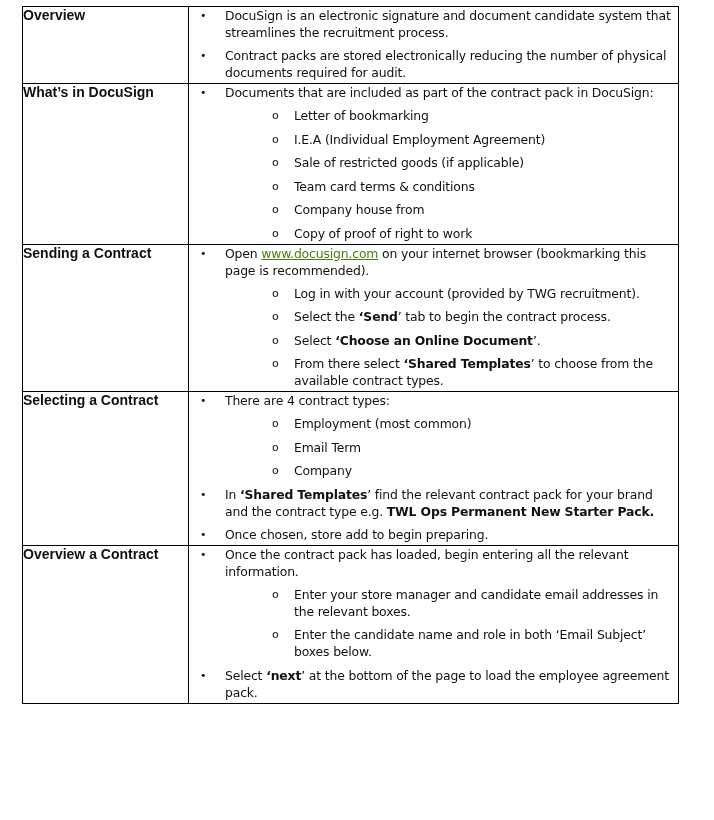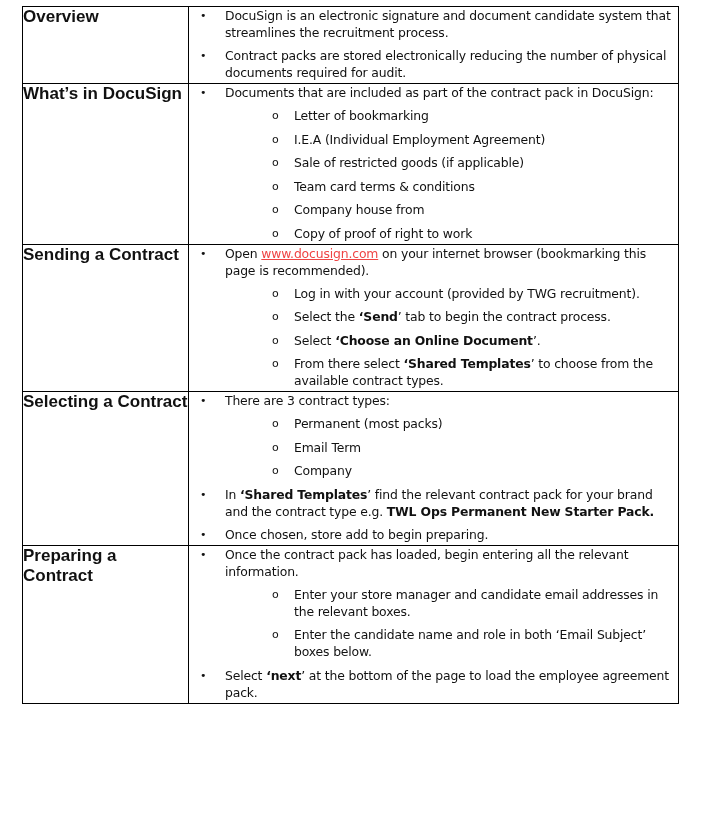--- a/index.html
+++ b/index.html
@@ -10,32 +10,32 @@
   .doc-table {
     position: absolute; left: 22px; top: 6px;
     width: 657px; border-collapse: collapse; table-layout: fixed;
   }
   .doc-table td {
     border: 1.5px solid #000000; vertical-align: top; padding: 0;
   }
   .col-head { width: 166px; }
   .row-heading {
     font-family: "Liberation Sans", sans-serif; font-weight: bold;
-    font-size: 17px; padding: 6px 0 0 8px; letter-spacing: 0;
+    font-size: 14px; padding: 6px 0 0 8px; letter-spacing: 0;
   }
   .row-body { padding: 5px 10px 5px 0; }
   .item { position: relative; font-size: 12.4px; line-height: 17px; letter-spacing: -0.15px; }
   .item.lvl1 { padding-left: 36px; margin-bottom: 6px; }
   .item.lvl2 { padding-left: 105px; margin-bottom: 6.5px; }
   .item:last-child { margin-bottom: 2px; }
   .marker { position: absolute; top: 0; }
   .lvl1 > .marker { left: 11px; font-size: 11px; }
   .lvl2 > .marker { left: 83px; font-size: 11px; }
   .seg-bold { font-weight: bold; }
-  .seg-link { color: #ef4444; text-decoration: underline; cursor: pointer; }
+  .seg-link { color: #4d7c0f; text-decoration: underline; cursor: pointer; }
 </style>
 </head>
 <body>
 
 <table class="doc-table">
   <colgroup>
       <col class="col-head">
       <col>
     </colgroup>
   <tbody id="table-body">
@@ -64,30 +64,30 @@
           <div class="item lvl1"><span class="marker">•</span><span>Open </span><a class="seg-link">www.docusign.com</a><span> on your internet browser (bookmarking this page is recommended).</span></div>
           <div class="item lvl2"><span class="marker">o</span><span>Log in with your account (provided by TWG recruitment).</span></div>
           <div class="item lvl2"><span class="marker">o</span><span>Select the </span><span class="seg-bold">‘Send</span><span>’ tab to begin the contract process.</span></div>
           <div class="item lvl2"><span class="marker">o</span><span>Select </span><span class="seg-bold">‘Choose an Online Document</span><span>’.</span></div>
           <div class="item lvl2"><span class="marker">o</span><span>From there select </span><span class="seg-bold">‘Shared Templates</span><span>’ to choose from the available contract types.</span></div>
         </td>
       </tr>
       <tr>
         <td class="row-heading">Selecting a Contract</td>
         <td class="row-body">
-          <div class="item lvl1"><span class="marker">•</span><span>There are 3 contract types:</span></div>
-          <div class="item lvl2"><span class="marker">o</span><span>Permanent (most packs)</span></div>
+          <div class="item lvl1"><span class="marker">•</span><span>There are 4 contract types:</span></div>
+          <div class="item lvl2"><span class="marker">o</span><span>Employment (most common)</span></div>
           <div class="item lvl2"><span class="marker">o</span><span>Email Term</span></div>
           <div class="item lvl2"><span class="marker">o</span><span>Company</span></div>
           <div class="item lvl1"><span class="marker">•</span><span>In </span><span class="seg-bold">‘Shared Templates</span><span>’ find the relevant contract pack for your brand and the contract type e.g. </span><span class="seg-bold">TWL Ops Permanent New Starter Pack.</span></div>
           <div class="item lvl1"><span class="marker">•</span><span>Once chosen, store add to begin preparing.</span></div>
         </td>
       </tr>
       <tr>
-        <td class="row-heading">Preparing a Contract</td>
+        <td class="row-heading">Overview a Contract</td>
         <td class="row-body">
           <div class="item lvl1"><span class="marker">•</span><span>Once the contract pack has loaded, begin entering all the relevant information.</span></div>
           <div class="item lvl2"><span class="marker">o</span><span>Enter your store manager and candidate email addresses in the relevant boxes.</span></div>
           <div class="item lvl2"><span class="marker">o</span><span>Enter the candidate name and role in both ‘Email Subject’ boxes below.</span></div>
           <div class="item lvl1"><span class="marker">•</span><span>Select </span><span class="seg-bold">‘next</span><span>’ at the bottom of the page to load the employee agreement pack.</span></div>
         </td>
       </tr>
     </tbody>
 </table>
 

